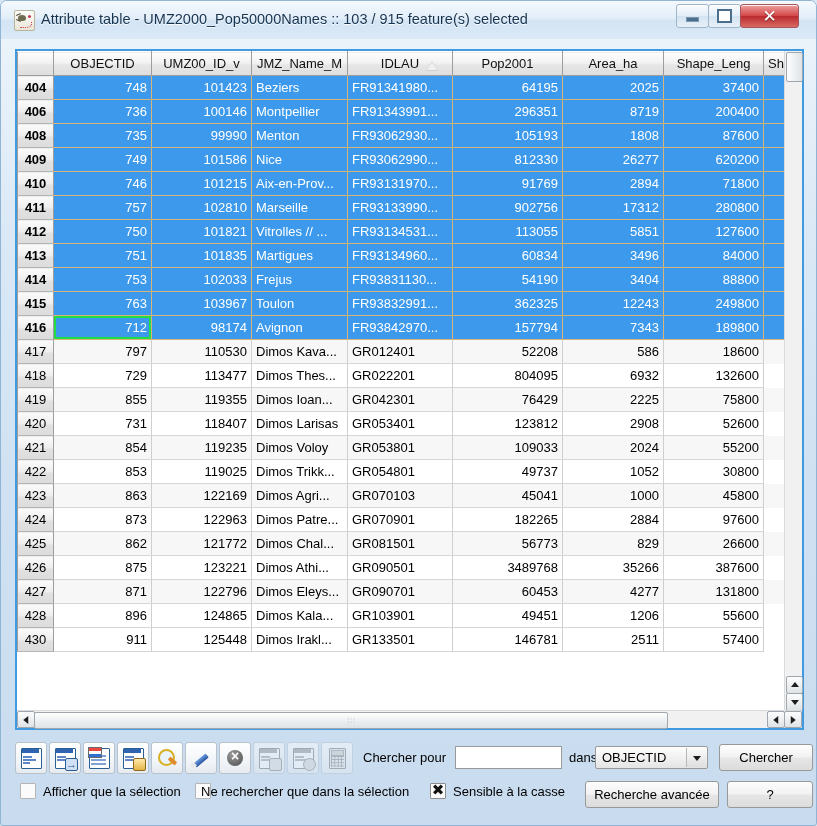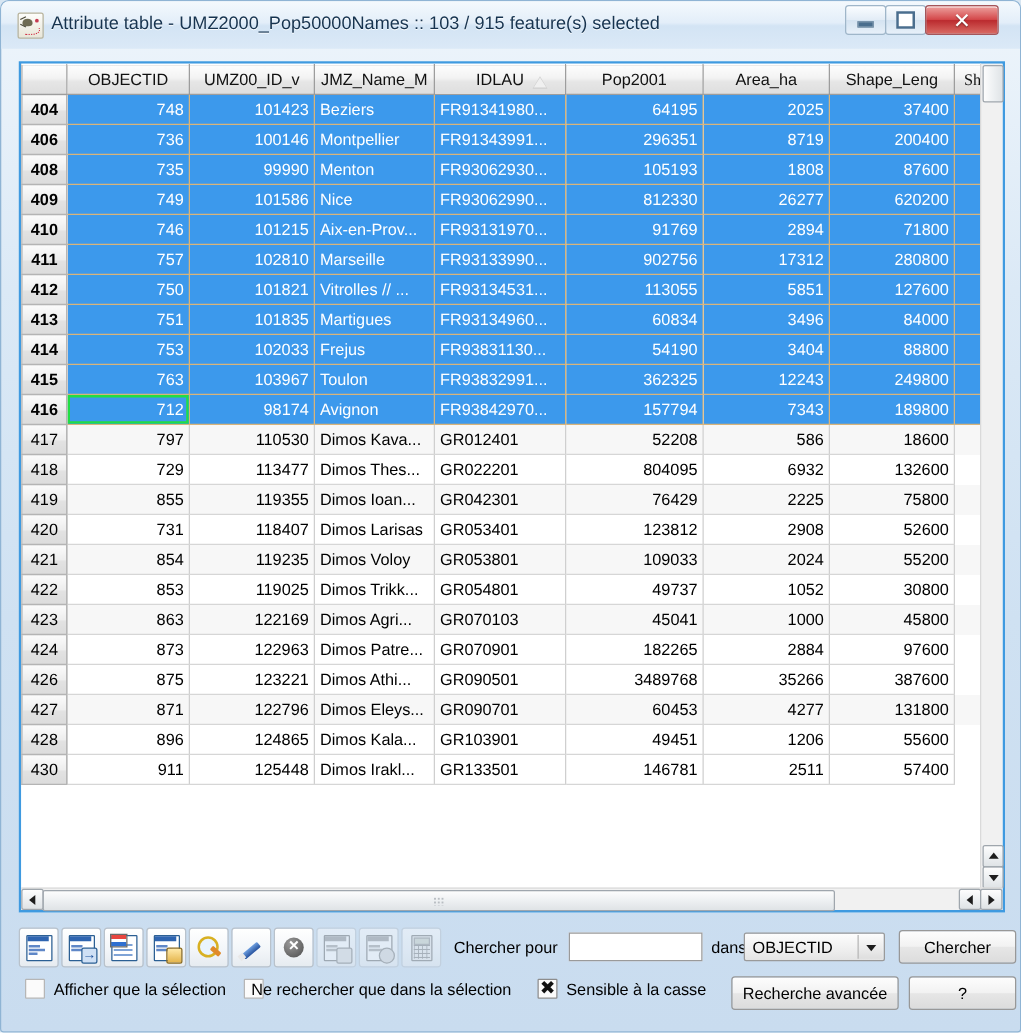--- a/index.html
+++ b/index.html
@@ -81,21 +81,21 @@
     color:#111;font-weight:normal;text-align:center;height:30px;
   }
   th.rowhead-col{width:36px;border-left:1px solid #9d9d9d;}
   th.c-objectid{width:98px;}
   th.c-umz{width:100px;}
   th.c-jmz{width:96px;}
   th.c-idlau{width:105px;position:relative;}
   th.c-pop{width:110px;}
   th.c-area{width:101px;}
   th.c-shape{width:100px;}
-  th.c-last{width:26px;text-align:right;padding-left:5px;font-family:Liberation Serif, serif;}
+  th.c-last{width:26px;text-align:left;padding-left:5px;}
   .sort-asc{
     position:absolute;right:14px;top:9px;width:0;height:0;
     border-left:6px solid transparent;border-right:6px solid transparent;
     border-bottom:10px solid #cfcfcf;
   }
   .sort-asc:after{
     content:"";position:absolute;left:-5px;top:1px;width:0;height:0;
     border-left:5px solid transparent;border-right:5px solid transparent;
     border-bottom:8px solid #f0f0f0;
   }
@@ -503,20 +503,31 @@
               <td class="rowhead">424</td>
               <td class="cell">873</td>
               <td class="cell">122963</td>
               <td class="cell txt">Dimos Patre...</td>
               <td class="cell txt">GR070901</td>
               <td class="cell">182265</td>
               <td class="cell">2884</td>
               <td class="cell">97600</td>
               <td class="pad"></td>
             </tr>
+            <tr class="odd">
+              <td class="rowhead">425</td>
+              <td class="cell">862</td>
+              <td class="cell">121772</td>
+              <td class="cell txt">Dimos Chal...</td>
+              <td class="cell txt">GR081501</td>
+              <td class="cell">56773</td>
+              <td class="cell">829</td>
+              <td class="cell">26600</td>
+              <td class="pad"></td>
+            </tr>
             <tr class="">
               <td class="rowhead">426</td>
               <td class="cell">875</td>
               <td class="cell">123221</td>
               <td class="cell txt">Dimos Athi...</td>
               <td class="cell txt">GR090501</td>
               <td class="cell">3489768</td>
               <td class="cell">35266</td>
               <td class="cell">387600</td>
               <td class="pad"></td>

